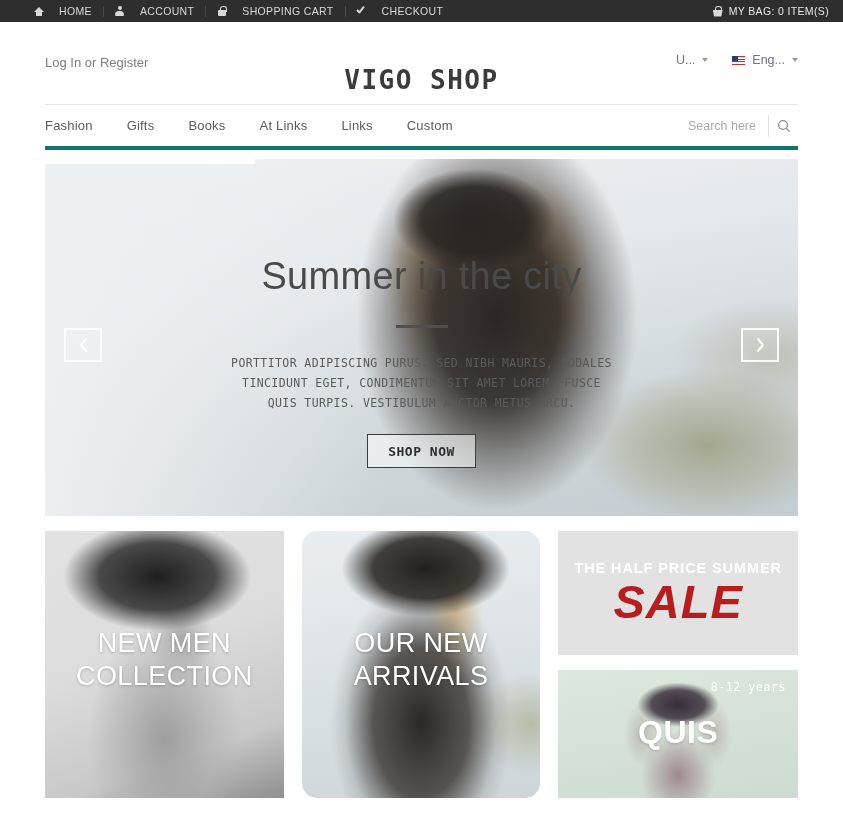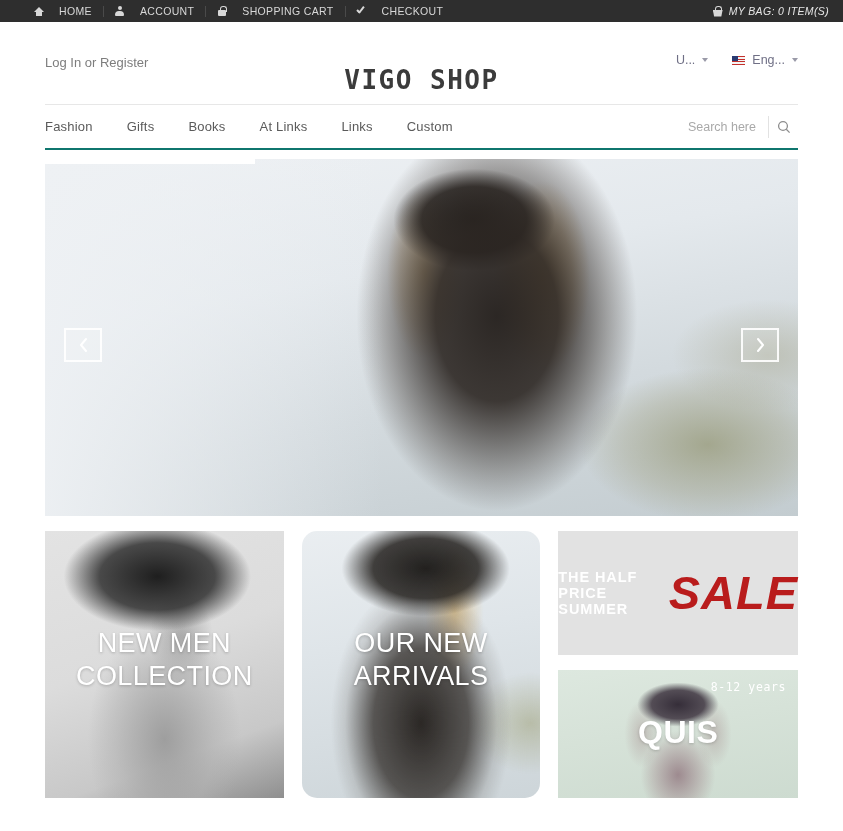--- a/index.html
+++ b/index.html
@@ -80,21 +80,21 @@
     border: 1.3px solid #d8d8d8; border-bottom: none; border-radius: 3px 3px 0 0;
   }
   .ico-basket::after {
     content: ""; position: absolute; left: 0; top: 4px;
     width: 10px; height: 7px; background: #d8d8d8;
     clip-path: polygon(0 0, 100% 0, 86% 100%, 14% 100%);
   }
   .topbar-right { margin-left: auto; display: flex; align-items: center; }
   .bag-link {
     display: flex; align-items: center; gap: 6px;
-    color: #e6e6e6; text-decoration: none; white-space: nowrap; font-style: italic;
+    color: #e6e6e6; text-decoration: none; white-space: nowrap;
   }
 
   
   .header {
     height: 82px;
     position: relative;
     background: #ffffff;
     padding: 15px 45px;
   }
   .login-link {
@@ -132,21 +132,21 @@
     width: 0; height: 0;
     border-left: 3.5px solid transparent; border-right: 3.5px solid transparent;
     border-top: 4px solid #9a9aa8;
   }
 
   
   .navbar {
     height: 46px;
     margin: 0 45px;
     border-top: 1px solid #e7e7e7;
-    border-bottom: 2px solid #0f766e;
+    border-bottom: 4px solid #0f766e;
     display: flex; align-items: center;
     position: relative;
   }
   .nav-links { display: flex; align-items: center; gap: 34px; }
   .nav-link {
     font-size: 13px; color: #5a5a5a; text-decoration: none;
     letter-spacing: .2px;
   }
   .search-box {
     margin-left: auto; display: flex; align-items: center; height: 28px;
@@ -273,21 +273,21 @@
     font-size: 27px; font-weight: normal;
     line-height: 33px;
     letter-spacing: .4px;
     text-shadow: 0 1px 3px rgba(0,0,0,.22);
     z-index: 2;
   }
 
   .sale-card {
     height: 124px; background: #e2e2e2;
     position: relative; cursor: pointer;
-    display: flex; flex-direction: row;
+    display: flex; flex-direction: column;
     align-items: center; justify-content: center;
   }
   .sale-sub {
     color: #ffffff; font-size: 14.5px; font-weight: bold;
     letter-spacing: .9px; margin-bottom: 1px;
   }
   .sale-main {
     color: #b91c1c; font-size: 47px; font-weight: bold;
     letter-spacing: 1px; line-height: 50px; font-style: italic;
   }
@@ -386,20 +386,26 @@
       </svg>
     </button>
   </div>
 </div>
 
 <div class="hero">
   <div class="hero-photo"></div>
   <div class="hero-left-fade"></div>
   <div class="hero-topstrip"></div>
 
+  <div class="hero-content">
+    <h1 class="hero-title">Summer in the city</h1>
+    <div class="hero-rule"></div>
+    <p class="hero-text">PORTTITOR ADIPISCING PURUS. SED NIBH MAURIS, SODALES TINCIDUNT EGET, CONDIMENTUM SIT AMET LOREM. FUSCE QUIS TURPIS. VESTIBULUM AUCTOR METUS ARCU.</p>
+    <a class="shop-now" href="#">SHOP NOW</a>
+  </div>
 
   <div class="slider-arrow prev">
     <svg class="chev" width="11" height="16" viewBox="0 0 11 16">
       <polyline points="8,2 3,8 8,14" fill="none" stroke="#ffffff" stroke-width="2" stroke-linecap="round" stroke-linejoin="round"></polyline>
     </svg>
   </div>
   <div class="slider-arrow next">
     <svg class="chev" width="11" height="16" viewBox="0 0 11 16">
       <polyline points="3,2 8,8 3,14" fill="none" stroke="#ffffff" stroke-width="2" stroke-linecap="round" stroke-linejoin="round"></polyline>
     </svg>

